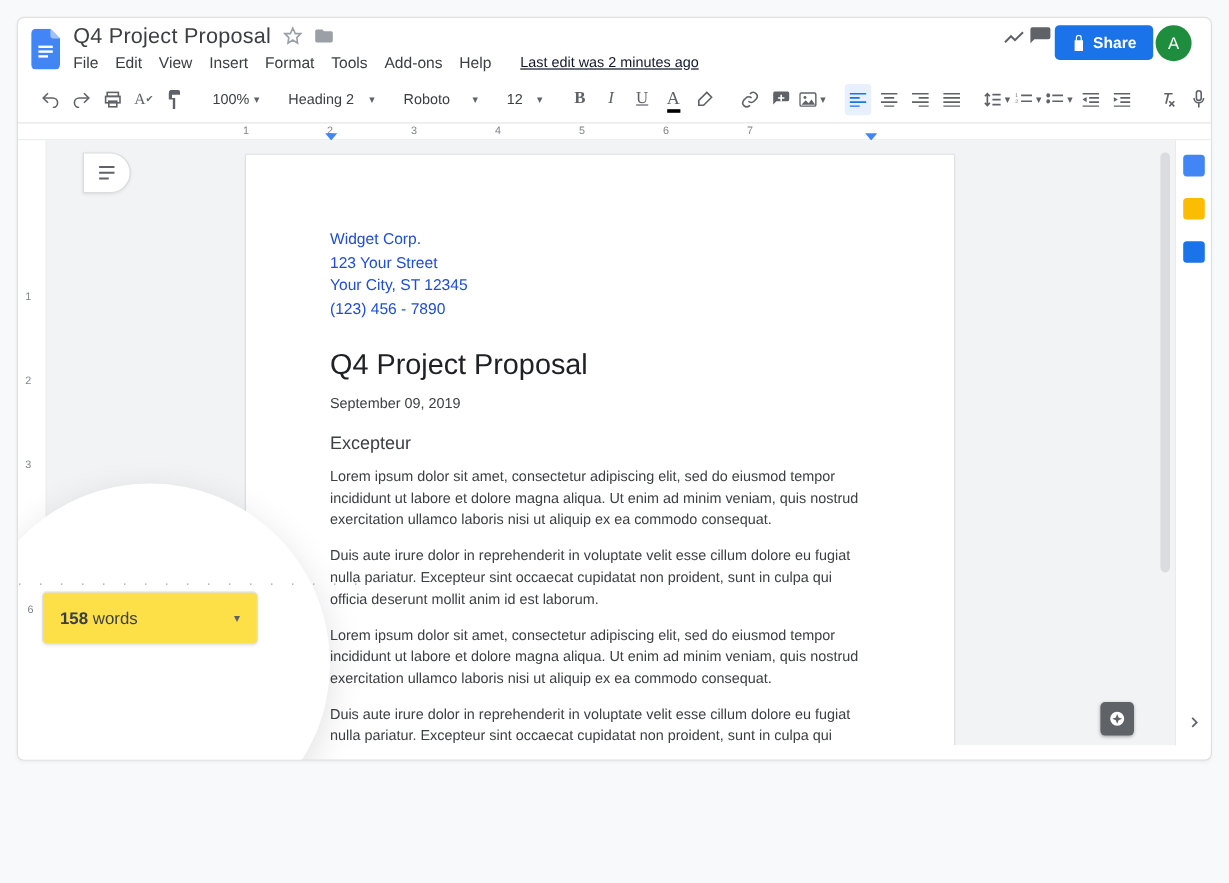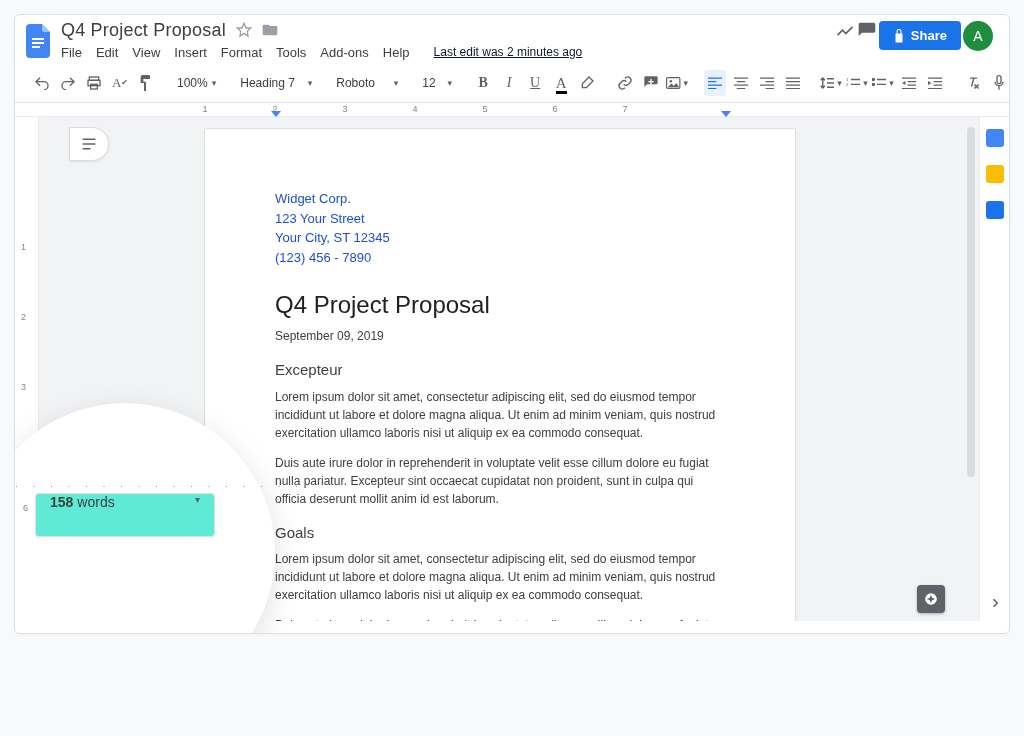--- a/index.html
+++ b/index.html
@@ -61,21 +61,21 @@
   
   .sidepanel { width:30px; background:#fff; border-left:1px solid #e8eaed; display:flex; flex-direction:column; align-items:center; gap:18px; padding-top:12px; position:relative; }
   .sidepanel .app { width:18px; height:18px; border-radius:3px; }
   .calendar-app { background:#4285f4; }
   .keep-app    { background:#fbbc04; }
   .tasks-app   { background:#1a73e8; border-radius:50%; }
   .sidepanel .expand { position:absolute; bottom:8px; color:#5f6368; }
 
   
   .zoom-bubble { position:absolute; left:-40px; bottom:-70px; width:300px; height:300px; border-radius:50%; background:#fff; box-shadow:0 8px 30px rgba(0,0,0,.12); display:flex; align-items:center; justify-content:center; z-index:50; }
-  .word-card { width:180px; height:44px; background:#5eead4; border:1px solid #e0e0e0; border-radius:4px; box-shadow:0 1px 3px rgba(0,0,0,.08); display:flex; padding:0 14px; font-size:14px; color:#3c4043; gap:4px; position:relative; top:-38px; }
+  .word-card { width:180px; height:44px; background:#fde047; border:1px solid #e0e0e0; border-radius:4px; box-shadow:0 1px 3px rgba(0,0,0,.08); display:flex; align-items:center; padding:0 14px; font-size:14px; color:#3c4043; gap:4px; position:relative; top:-38px; }
   .word-card .count { font-weight:700; }
   .word-card .caret { margin-left:auto; color:#5f6368; font-size:10px; }
   .ruler-slice { position:absolute; width:220px; left:40px; top:78px; font-size:9px; color:#80868b; letter-spacing:6px; white-space:nowrap; }
   .ruler-slice .tick6 { position:absolute; left:8px; top:22px; letter-spacing:0; }
 
   .caret-down::after { content:"▾"; font-size:9px; color:#5f6368; margin-left:3px; }
 </style>
 </head>
 <body>
 
@@ -165,21 +165,21 @@
             <path d="M4 0h10a2 2 0 0 1 2 2v4H6v4h4v14l-3 0V12H2V4a4 4 0 0 1 2-4z"></path>
           </svg>
         </span>
       <span class="sep"></span>
       <span class="dd">
           <span>100%</span>
           <span class="caret">▾</span>
         </span>
       <span class="sep"></span>
       <span class="dd" style="min-width:80px">
-          <span>Heading 7</span>
+          <span>Heading 2</span>
           <span class="caret" style="margin-left:auto">▾</span>
         </span>
       <span class="sep"></span>
       <span class="dd" style="min-width:70px">
           <span>Roboto</span>
           <span class="caret" style="margin-left:auto">▾</span>
         </span>
       <span class="sep"></span>
       <span class="dd">
           <span>12</span>
@@ -349,21 +349,20 @@
         <div class="page">
           <div class="company">Widget Corp.</div>
           <div class="company">123 Your Street</div>
           <div class="company">Your City, ST 12345</div>
           <div class="company">(123) 456 - 7890</div>
           <h1>Q4 Project Proposal</h1>
           <div class="date">September 09, 2019</div>
           <h2>Excepteur</h2>
           <p>Lorem ipsum dolor sit amet, consectetur adipiscing elit, sed do eiusmod tempor incididunt ut labore et dolore magna aliqua. Ut enim ad minim veniam, quis nostrud exercitation ullamco laboris nisi ut aliquip ex ea commodo consequat.</p>
           <p>Duis aute irure dolor in reprehenderit in voluptate velit esse cillum dolore eu fugiat nulla pariatur. Excepteur sint occaecat cupidatat non proident, sunt in culpa qui officia deserunt mollit anim id est laborum.</p>
-          <h2>Goals</h2>
           <p>Lorem ipsum dolor sit amet, consectetur adipiscing elit, sed do eiusmod tempor incididunt ut labore et dolore magna aliqua. Ut enim ad minim veniam, quis nostrud exercitation ullamco laboris nisi ut aliquip ex ea commodo consequat.</p>
           <p>Duis aute irure dolor in reprehenderit in voluptate velit esse cillum dolore eu fugiat nulla pariatur. Excepteur sint occaecat cupidatat non proident, sunt in culpa qui officia deserunt mollit anim id est laborum.</p>
         </div>
 
         <div class="scrollbar"></div>
         <div class="explore-fab">
           <svg width="14" height="14" viewBox="0 0 24 24" fill="#fff">
               <path d="M12 2a10 10 0 1 0 0 20 10 10 0 0 0 0-20zm0 3l2 5 5 2-5 2-2 5-2-5-5-2 5-2 2-5z"></path>
             </svg>
         </div>

